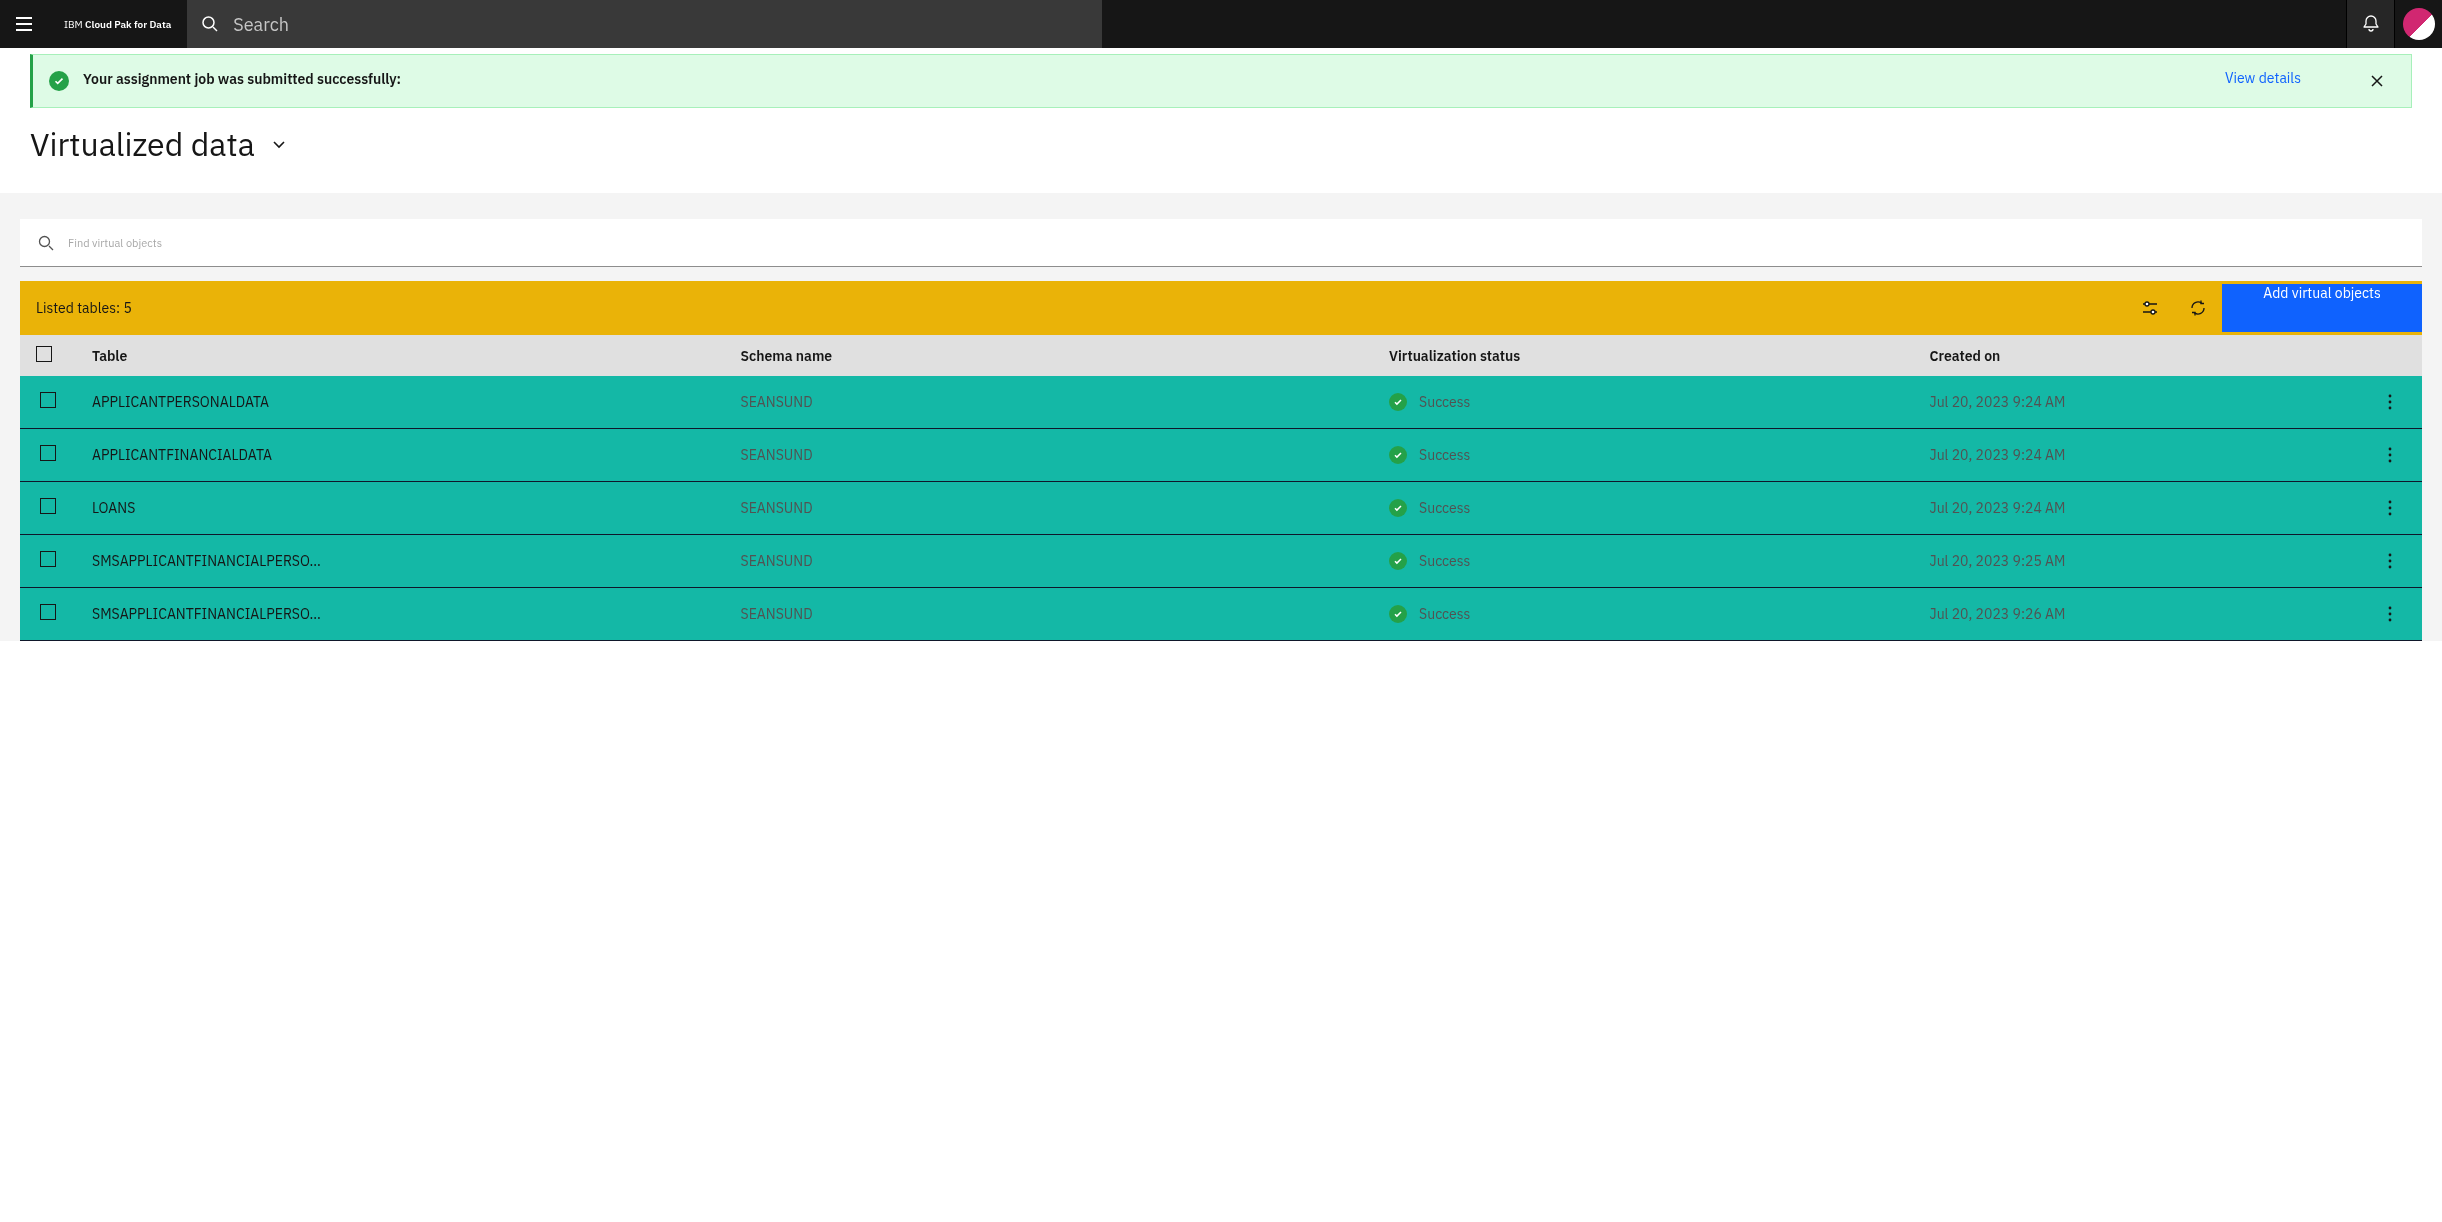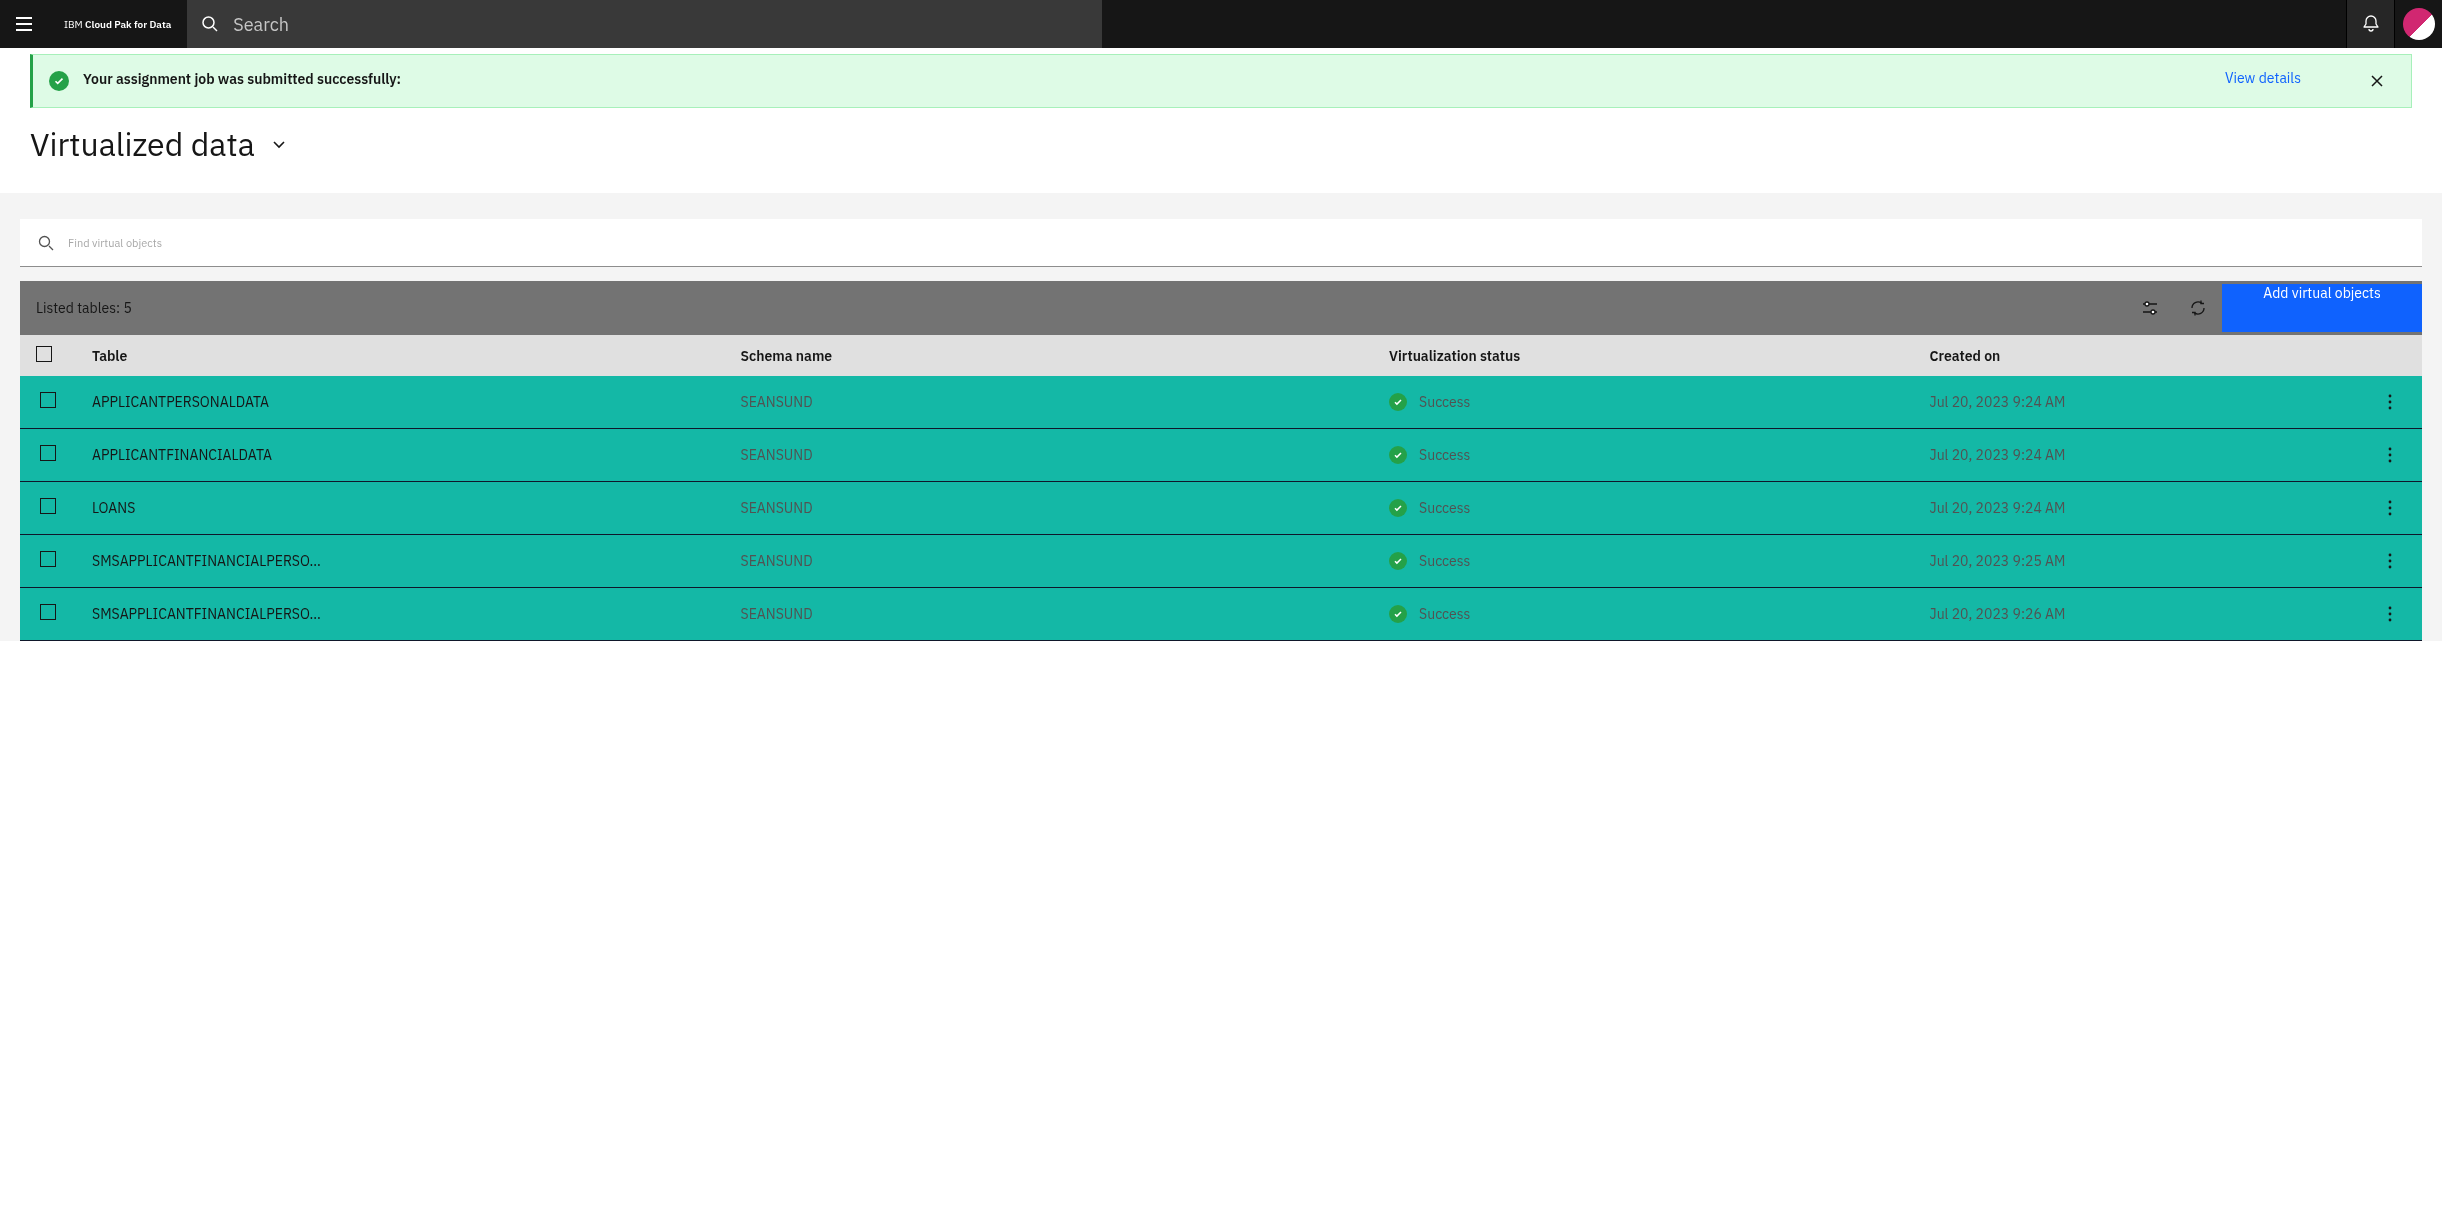--- a/index.html
+++ b/index.html
@@ -33,21 +33,21 @@
   
   
   .content { background: #f4f4f4; padding: 26px 20px 0 20px; }
   
   
   .filter-bar { background: #fff; display: flex; align-items: center; padding: 0 18px; height: 48px; border-bottom:1px solid #8d8d8d; }
   .filter-bar input { border: none; outline: none; font-size: 11px; padding-left: 14px; flex: 1; }
   .filter-bar input::placeholder { color: #a8a8a8; }
   
   
-  .toolbar { background: #737373; display: flex; align-items: center; margin-top: 14px; }
+  .toolbar { background: #eab308; display: flex; align-items: center; margin-top: 14px; }
   .listed { padding: 18px 16px; font-size: 14px; color: #161616; flex: 1; }
   .tool-btn { width: 48px; height: 48px; display: flex; align-items: center; justify-content: center; cursor: pointer; }
   .primary-btn { background: #0f62fe; color: #fff; height: 48px; display: flex; align-items: center; padding: 0 14px; cursor: pointer; gap: 32px; font-size: 14px; min-width: 200px; justify-content: space-between; flex-direction: column; }
   
   
   .table { width: 100%; border-collapse: collapse; }
   .table thead th { background: #e0e0e0; text-align: left; font-weight: 600; font-size: 14px; height: 41px; padding: 0 16px; }
   .table tbody td { border-bottom: 1px solid #0f172a; font-size: 14px; height: 52px; padding: 0 16px; color:#525252; background:#14b8a6; }
   .table tbody td.table-col { color:#161616; }
   .check-cell { width: 56px; text-align: center; }

